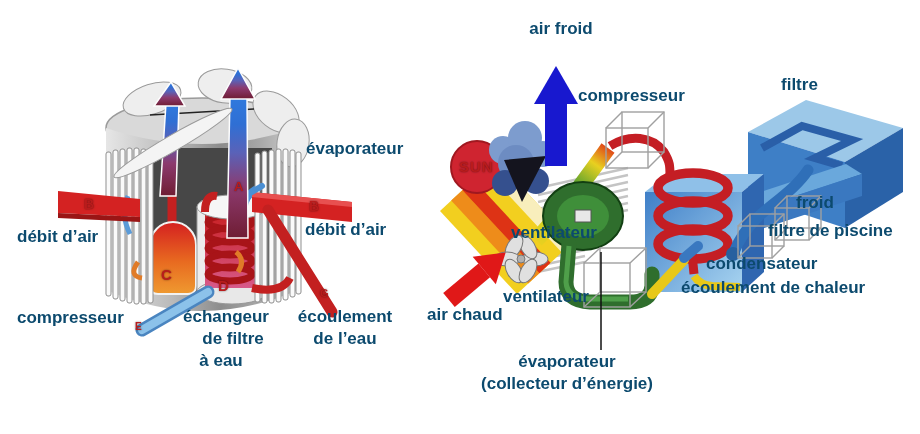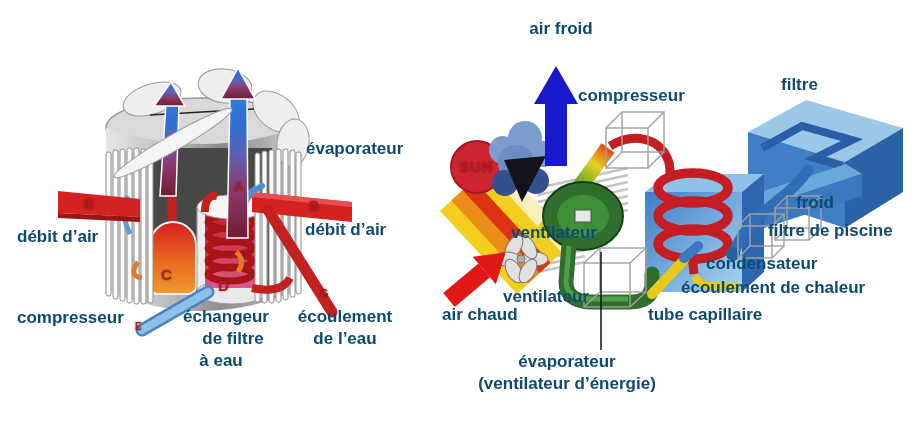--- a/index.html
+++ b/index.html
@@ -284,21 +284,20 @@
 <div class="mark" style="left:135px;top:321px;font-size:10px">E</div>
 <div class="mark" style="left:320px;top:287px;font-size:11px">G</div>
 
 <div class="lbl lbl-c" style="left:561px;top:20px">air froid</div>
 <div class="lbl" style="left:578px;top:87px">compresseur</div>
 <div class="lbl" style="left:781px;top:76px">filtre</div>
 <div class="lbl" style="left:796px;top:194px">froid</div>
 <div class="lbl" style="left:706px;top:255px">condensateur</div>
 <div class="lbl" style="left:768px;top:222px">filtre de piscine</div>
 <div class="lbl" style="left:681px;top:279px">écoulement de chaleur</div>
-<div class="lbl" style="left:648px;top:306px">tube capillaire</div>
 <div class="lbl" style="left:511px;top:224px">ventilateur</div>
 <div class="lbl" style="left:503px;top:288px">ventilateur</div>
-<div class="lbl" style="left:442px;top:306px">air chaud</div>
+<div class="lbl" style="left:427px;top:306px">air chaud</div>
 <div class="lbl lbl-c" style="left:567px;top:353px">évaporateur</div>
-<div class="lbl lbl-c" style="left:567px;top:375px">(ventilateur d’énergie)</div>
+<div class="lbl lbl-c" style="left:567px;top:375px">(collecteur d’énergie)</div>
 <div class="mark" style="left:459px;top:158px;font-size:15px;letter-spacing:1px">SUN</div>
 
 </div>
 
 </body></html>

